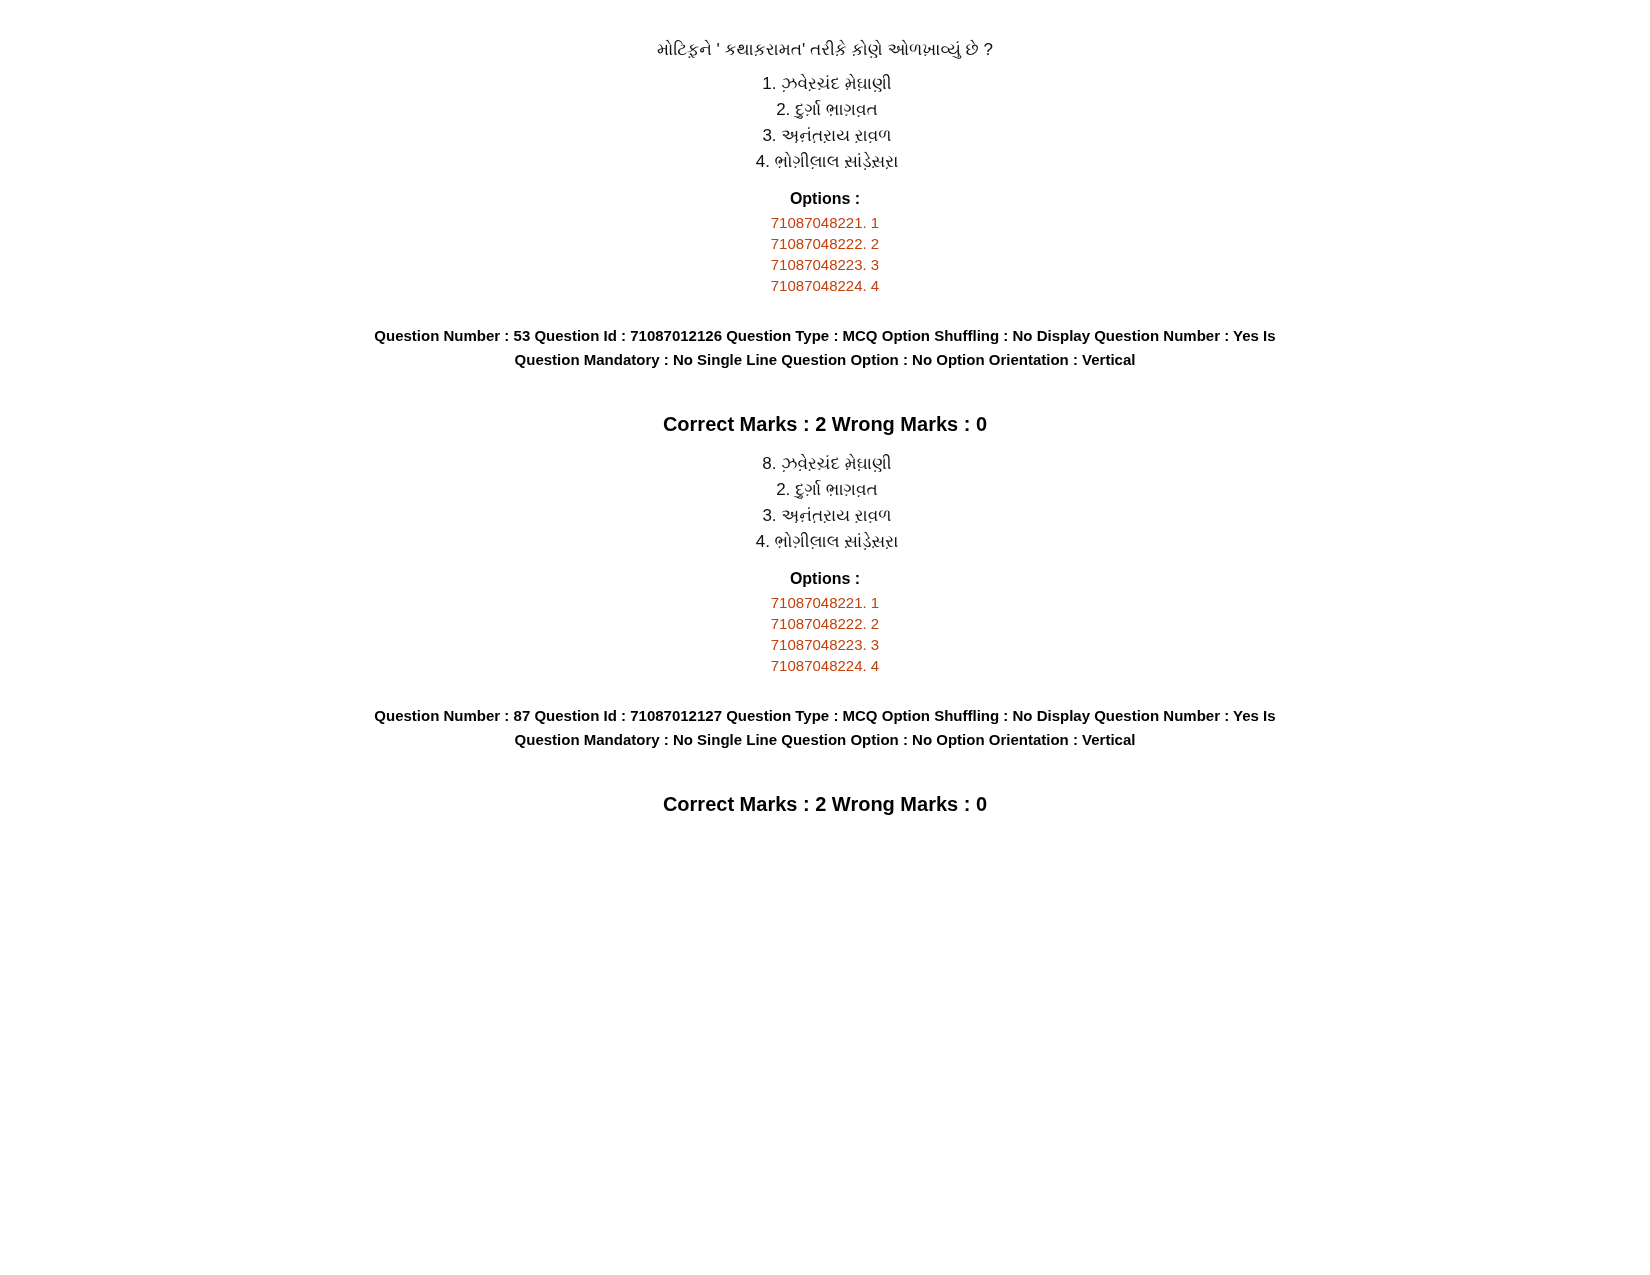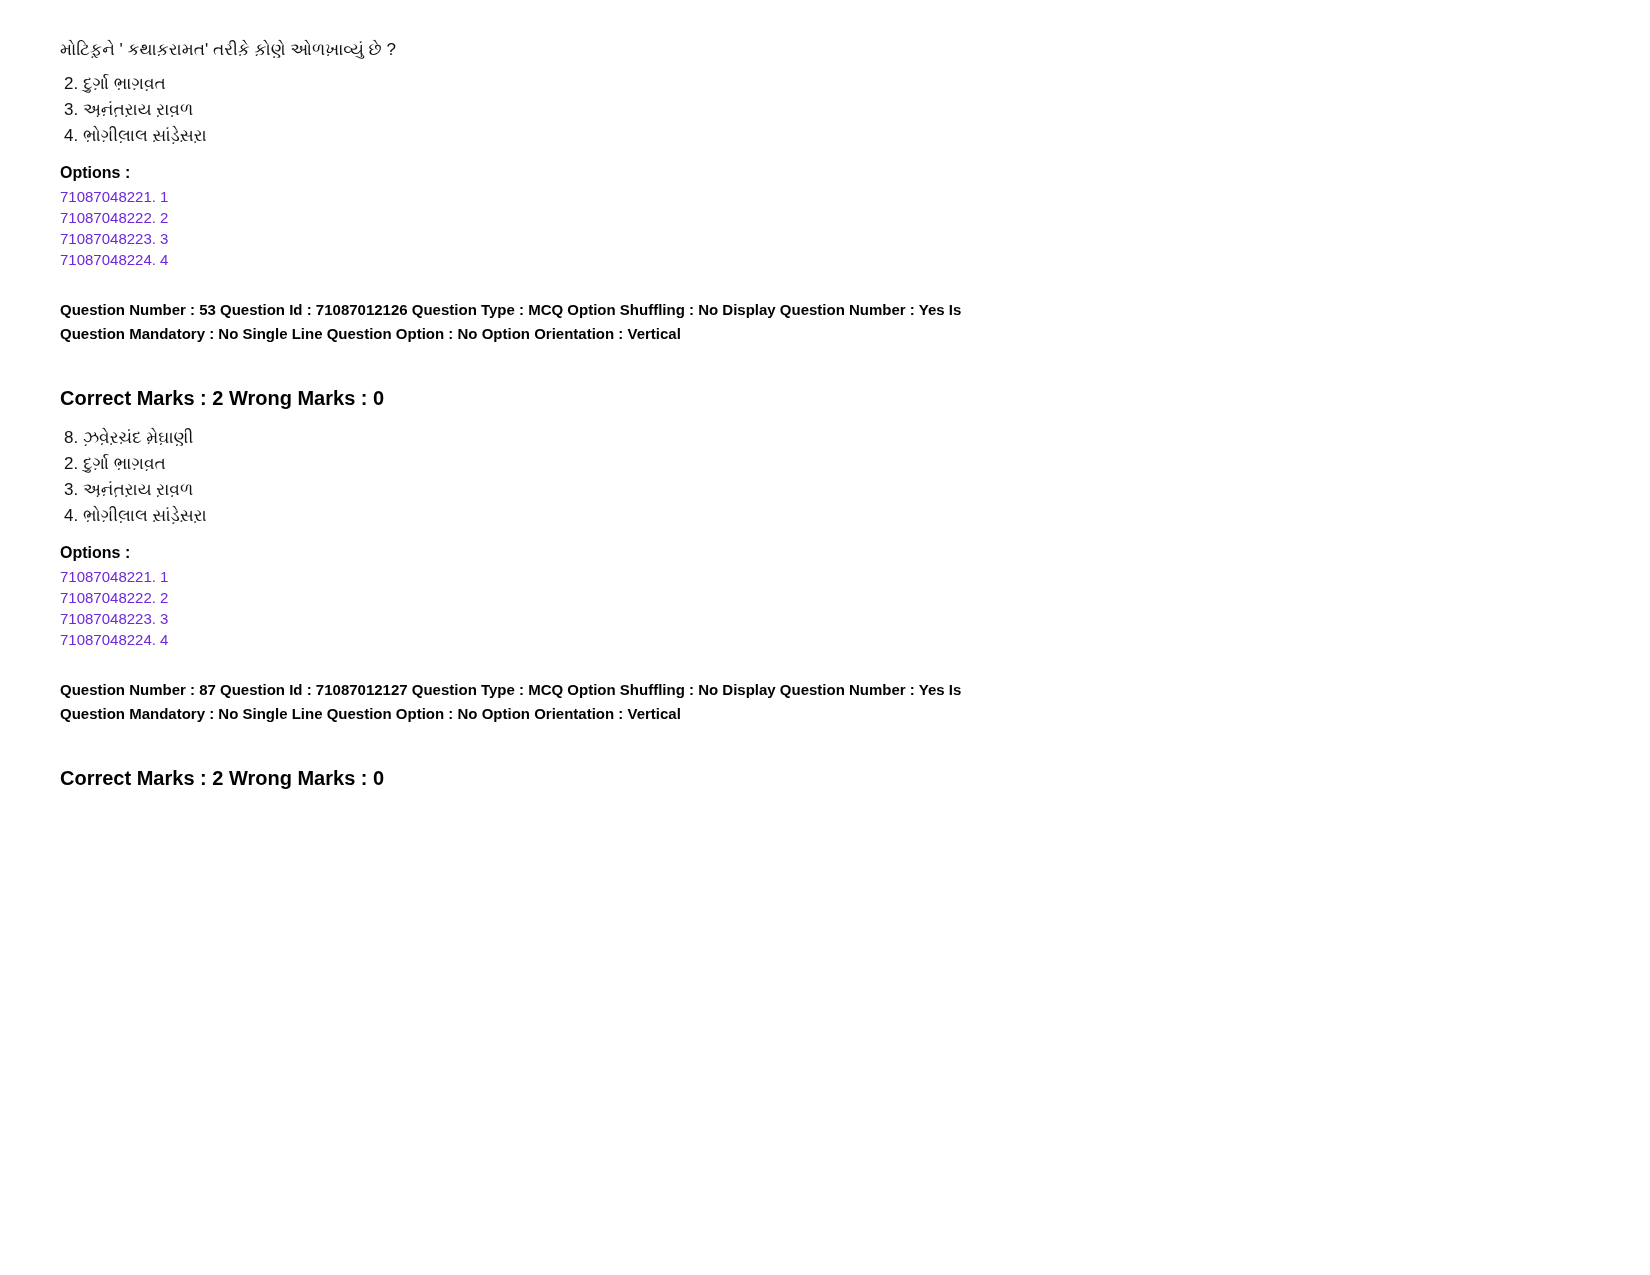--- a/index.html
+++ b/index.html
@@ -1,15 +1,15 @@
 <!DOCTYPE html>
 <html><head>
   <meta charset="utf-8">
   <style>
-    * { margin: 0; padding: 0; box-sizing: border-box; }
+    * { margin: 0; padding: 0; box-sizing: border-box; text-align: center; }
     body {
       font-family: Arial, sans-serif;
       font-size: 16px;
       background: #ffffff;
       color: #000000;
       padding: 40px 60px;
       width: 1650px;
       min-height: 1275px;
     }
     .question-text {
@@ -28,21 +28,21 @@
       margin-bottom: 6px;
     }
     .options-label {
       font-weight: bold;
       font-size: 16px;
       margin-bottom: 6px;
     }
     .option-code {
       font-size: 15px;
       margin-bottom: 4px;
-      color: #6d28d9;
+      color: #c2410c;
     }
     .question-meta {
       font-weight: bold;
       font-size: 15px;
       margin-top: 30px;
       margin-bottom: 4px;
       line-height: 1.6;
     }
     .correct-marks {
       font-weight: bold;
@@ -56,20 +56,21 @@
     .gujarati-text {
       font-size: 17px;
     }
   </style>
 </head>
 <body>
 
 <div class="section-block">
   <div class="question-text gujarati-text">મોટિફ઼ને ' કથાક઼રામત' તરીક઼ે ક઼ોણ઼ે ઓળખ઼ાવ્યું છે ?</div>
   <div class="options-list">
+    <div class="option-item gujarati-text">1. ઝ઼વેર઼ચ઼ંદ મ઼ેઘ઼ાણ઼ી</div>
     <div class="option-item gujarati-text">2. દ઼ુર્ગ઼ા ભ઼ાગ઼વ઼ત</div>
     <div class="option-item gujarati-text">3. અ઼ન઼ંત઼ર઼ાય ર઼ાવ઼ળ</div>
     <div class="option-item gujarati-text">4. ભ઼ોગ઼ીલ઼ાલ સ઼ાંડ઼ેસ઼ર઼ા</div>
   </div>
   <div class="options-section">
     <div class="options-label">Options :</div>
     <div class="option-code">71087048221. 1</div>
     <div class="option-code">71087048222. 2</div>
     <div class="option-code">71087048223. 3</div>
     <div class="option-code">71087048224. 4</div>

